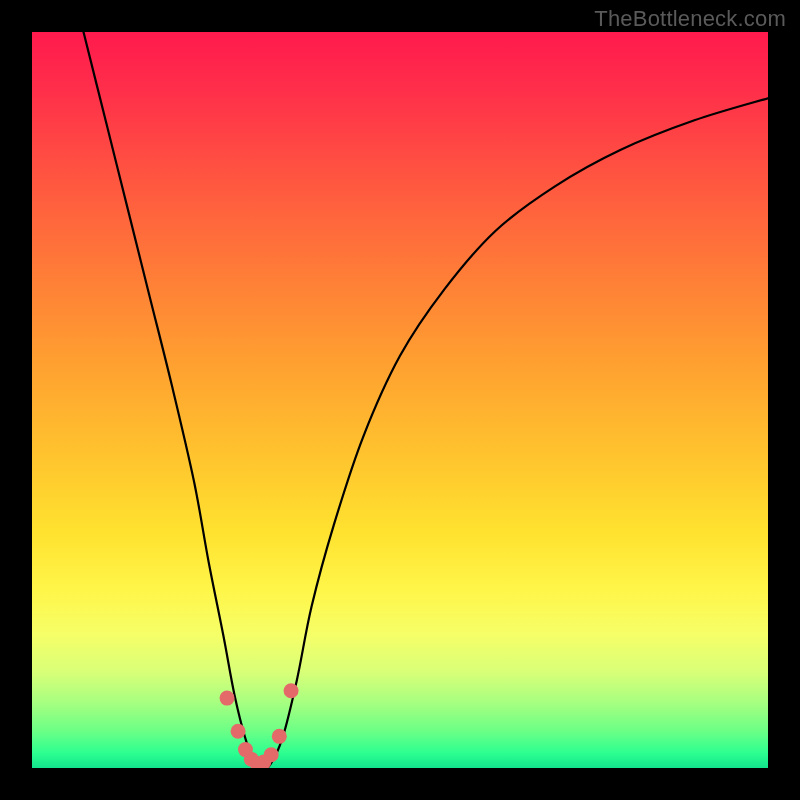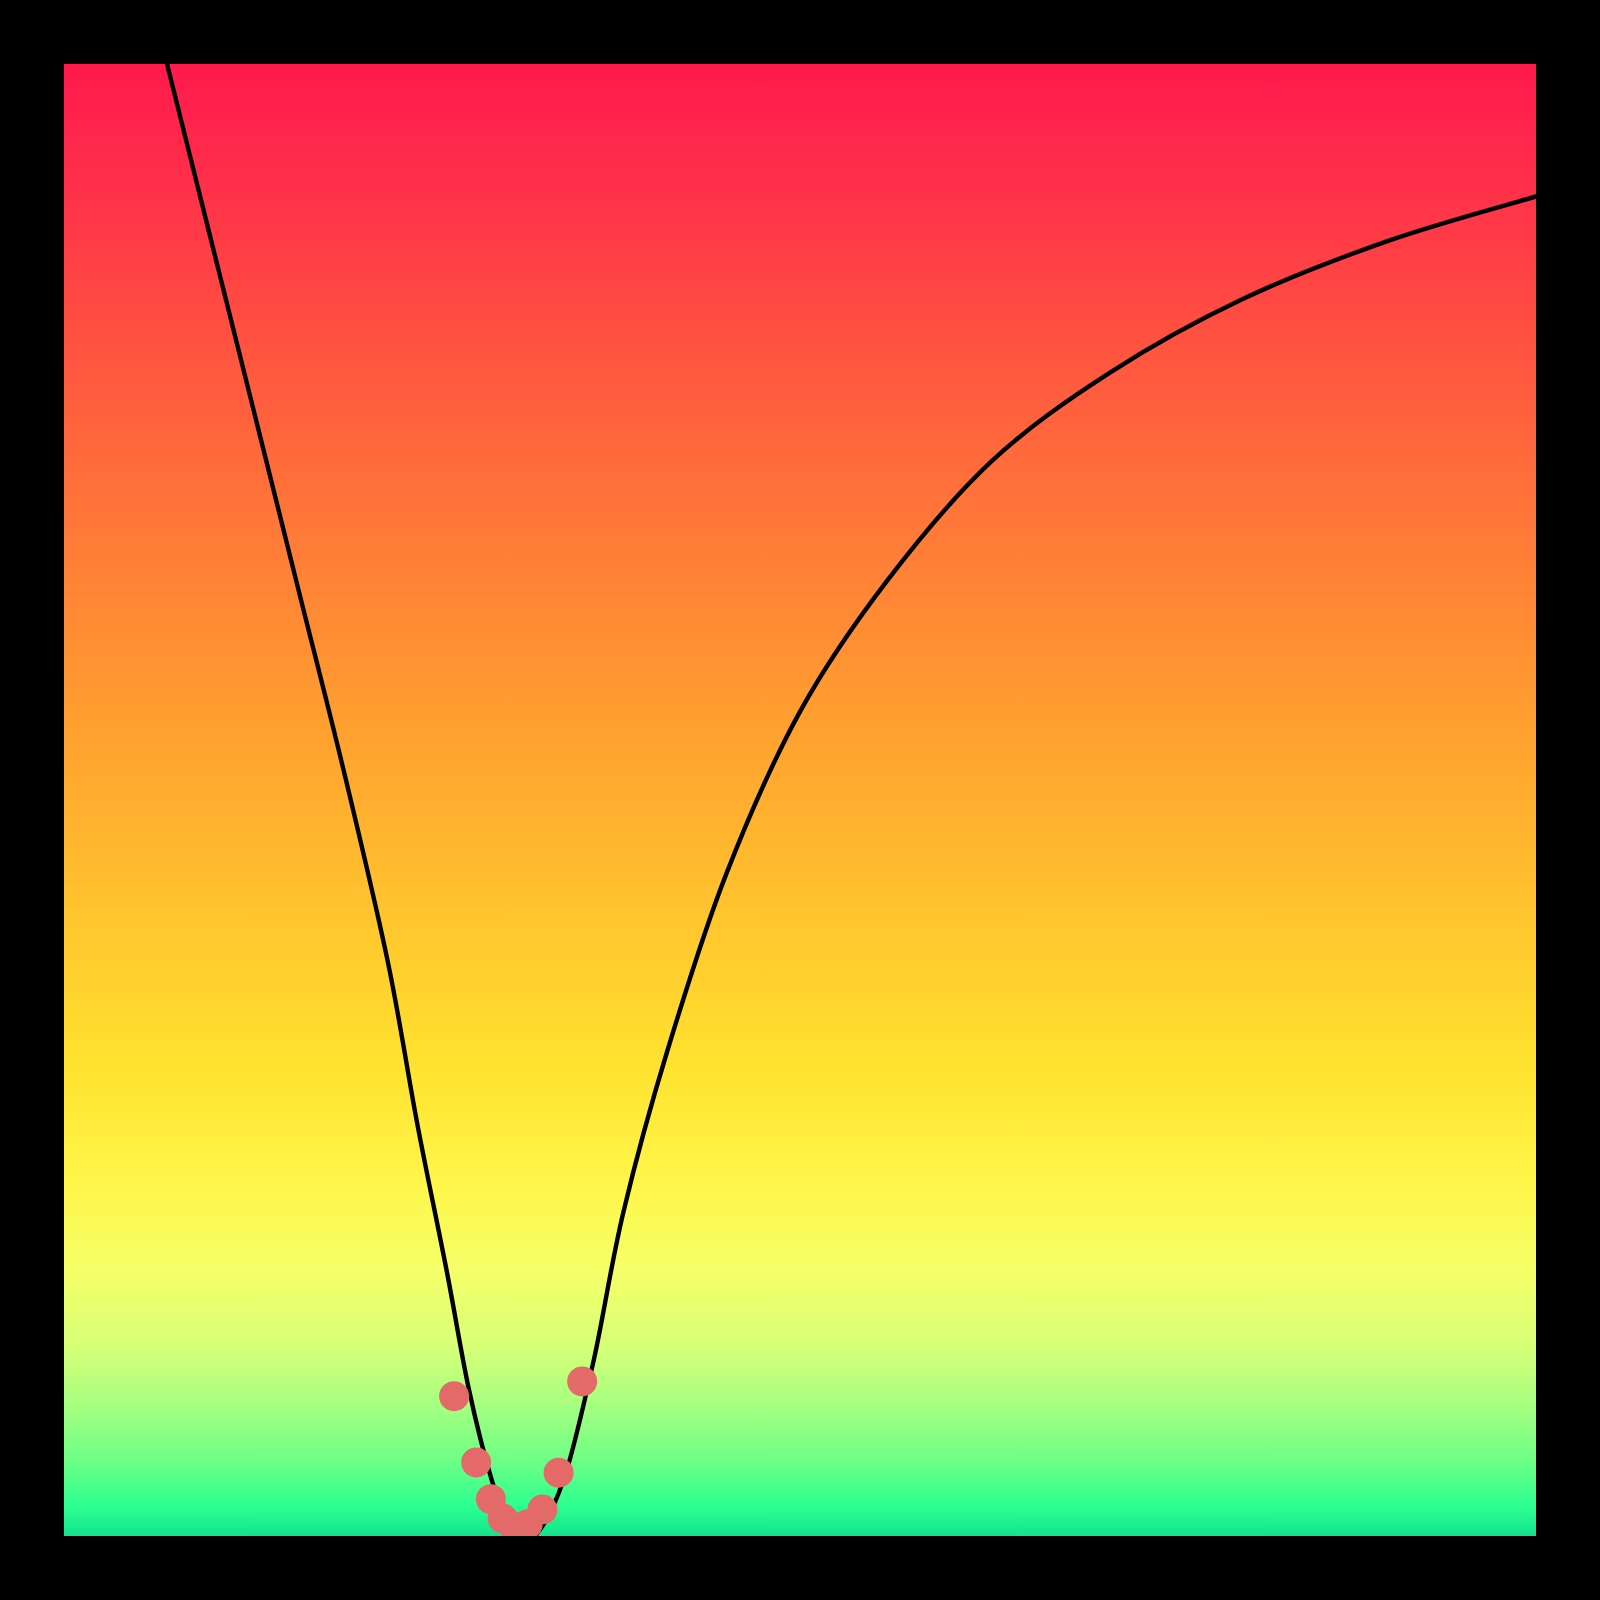--- a/index.html
+++ b/index.html
@@ -58,20 +58,21 @@
   }
   svg.curve {
     position: absolute;
     inset: 0;
   }
 </style>
 </head>
 <body>
 
 <div class="frame">
+  <div class="watermark">TheBottleneck.com</div>
 
   <div class="plot">
     <div class="gradient"></div>
     <svg class="curve" viewBox="0 0 736 736" preserveAspectRatio="none">
       <path fill="none" stroke="#000" stroke-width="2.2" stroke-linecap="round" id="curve-path" d="M 51.52 0 C 55.2 14.720000000000008, 66.24000000000001 58.88000000000005, 73.60000000000001 88.32000000000005 C 80.96000000000001 117.76000000000005, 88.32000000000001 147.2, 95.68 176.64 C 103.04 206.07999999999998, 110.4 235.51999999999998, 117.76 264.96 C 125.12 294.4, 132.48000000000002 322.6133333333333, 139.84 353.28 C 147.2 383.94666666666666, 155.78666666666666 419.52, 161.92 448.96 C 168.0533333333333 478.4, 171.73333333333332 504.15999999999997, 176.64 529.92 C 181.54666666666665 555.68, 187.06666666666666 581.4399999999999, 191.36 603.52 C 195.65333333333336 625.6, 198.72 645.2266666666667, 202.4 662.4 C 206.08 679.5733333333333, 209.76 694.2933333333333, 213.44 706.56 C 217.12 718.8266666666666, 220.79999999999998 731.0933333333334, 224.48 736 C 228.16 740.9066666666666, 231.2266666666667 740.9066666666666, 235.52 736 C 239.81333333333333 731.0933333333334, 245.33333333333334 721.28, 250.24 706.56 C 255.14666666666668 691.8399999999999, 260.0533333333333 669.76, 264.96 647.6800000000001 C 269.8666666666667 625.6000000000001, 273.5466666666667 599.84, 279.68 574.08 C 285.81333333333333 548.32, 293.17333333333335 521.3333333333334, 301.76 493.12 C 310.34666666666664 464.90666666666664, 320.15999999999997 433.0133333333333, 331.2 404.8 C 342.24 376.5866666666667, 354.50666666666666 348.37333333333333, 368 323.84 C 381.49333333333334 299.3066666666666, 396.21333333333337 278.45333333333326, 412.16 257.59999999999997 C 428.1066666666667 236.74666666666664, 445.28000000000003 215.89333333333337, 463.68 198.72000000000003 C 482.08 181.54666666666668, 501.7066666666666 168.05333333333328, 522.56 154.55999999999995 C 543.4133333333333 141.0666666666666, 565.4933333333333 128.79999999999998, 588.8000000000001 117.75999999999999 C 612.1066666666668 106.72000000000001, 637.8666666666667 96.90666666666671, 662.4 88.32000000000005 C 686.9333333333333 79.73333333333339, 723.7333333333333 69.92000000000002, 736 66.24000000000001"></path>
       <g id="markers">
           <circle cx="195.04000000000002" cy="666.08" r="7.5" fill="#e46a6a"></circle>
           <circle cx="206.08" cy="699.2" r="7.5" fill="#e46a6a"></circle>
           <circle cx="213.44" cy="717.6" r="7.5" fill="#e46a6a"></circle>
           <circle cx="219.328" cy="727.168" r="7.5" fill="#e46a6a"></circle>

